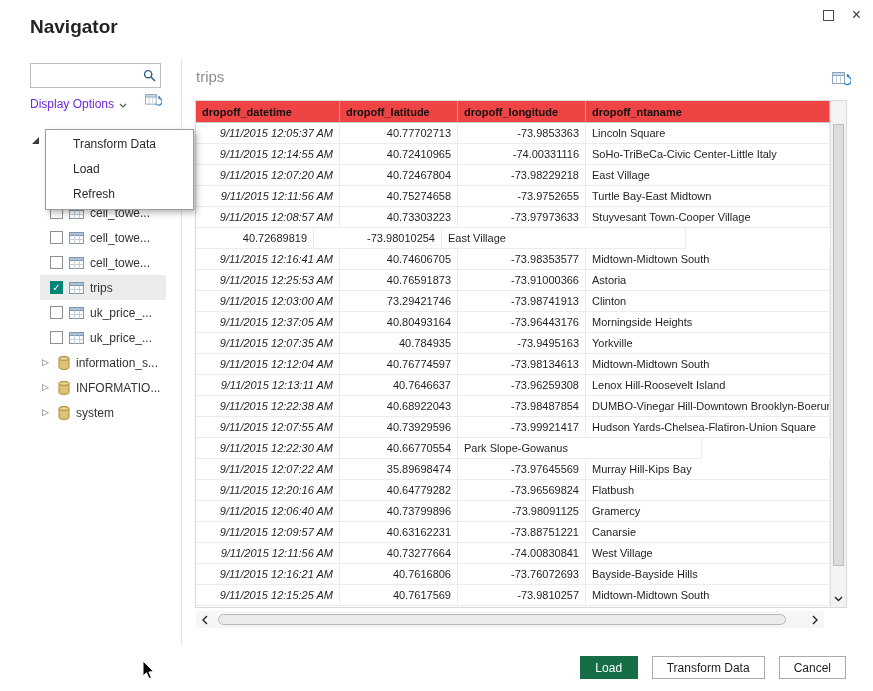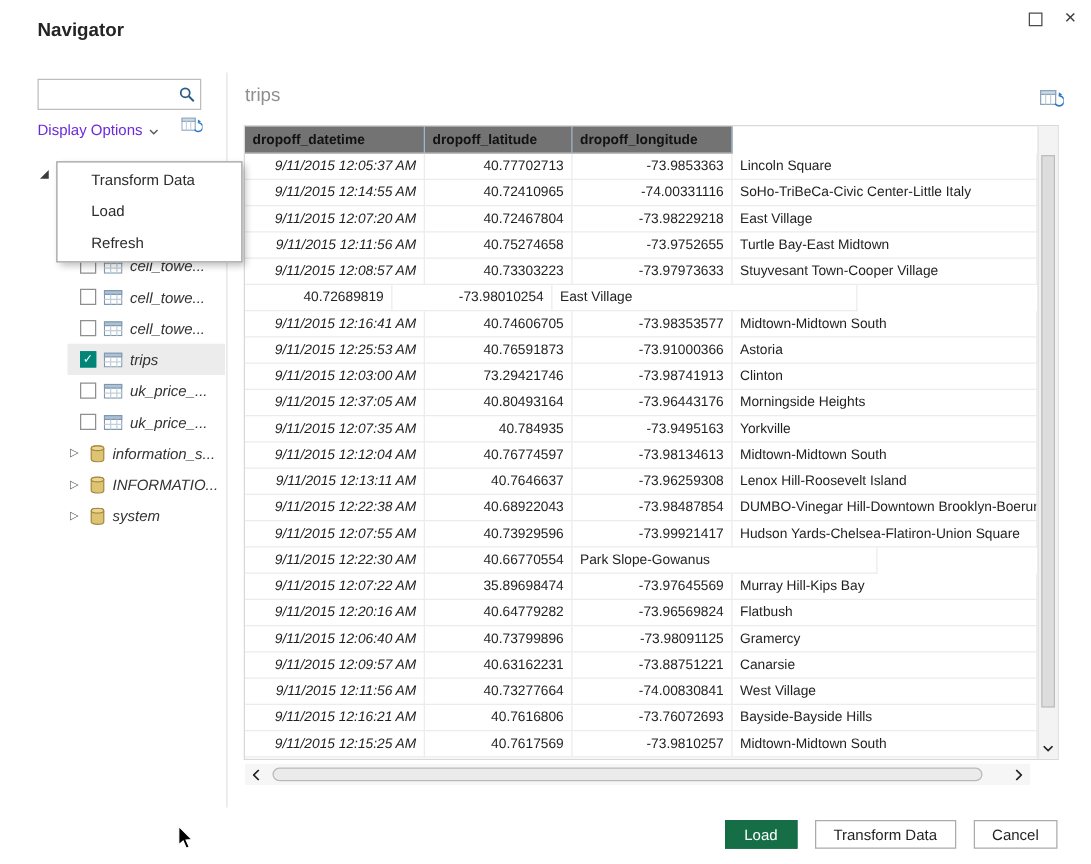--- a/index.html
+++ b/index.html
@@ -1,55 +1,55 @@
 <!DOCTYPE html>
 <html><head>
 <meta charset="utf-8">
 <style>
   html,body{margin:0;padding:0;background:#fff;}
   .stage{position:relative;width:873px;height:691px;background:#ffffff;overflow:hidden;
          font-family:"Liberation Sans","DejaVu Sans",sans-serif;color:#252423;}
 
   
-  .title{position:absolute;left:30px;top:16px;font-size:15px;font-weight:600;color:#252423;text-align:right;}
+  .title{position:absolute;left:30px;top:16px;font-size:19px;font-weight:600;color:#252423;text-align:right;}
   .winctl{position:absolute;top:6px;right:12px;display:flex;gap:18px;align-items:center;height:18px;}
   .maxbox{width:9px;height:9px;border:1px solid #4a4a4a;display:inline-block;}
   .closex{font-size:16px;color:#3b3b3b;line-height:1;}
 
   
   .search{position:absolute;left:30px;top:63px;width:131px;height:25px;border:1px solid #bdbdbd;
           display:flex;align-items:center;background:#fff;box-sizing:border-box;}
   .search input{border:none;outline:none;flex:1;min-width:0;font:12px "Liberation Sans","DejaVu Sans",sans-serif;padding-left:6px;background:transparent;}
   .magwrap{width:22px;display:flex;justify-content:center;}
   .dispopts{position:absolute;left:30px;top:97px;font-size:12px;color:#6d28d9;display:flex;gap:5px;align-items:center;}
   .side-refresh{position:absolute;left:145px;top:94px;}
   .rootarrow{position:absolute;left:31px;top:131px;}
   .vdivider{position:absolute;left:181px;top:58px;width:1px;height:588px;background:#e4e4e4;}
 
-  .tree{position:absolute;left:54px;top:200px;width:126px;font-style:italic;}
+  .tree{position:absolute;left:40px;top:200px;width:126px;}
   .tree-row{height:25px;display:flex;align-items:center;gap:6px;padding-left:10px;font-size:12px;color:#333;box-sizing:border-box;}
   .tree-row.db-row{padding-left:2px;}
   .tree-row.selected{background:#ececec;}
   .checkbox{width:13px;height:13px;border:1px solid #8f8f8f;background:#fff;box-sizing:border-box;
             display:flex;align-items:center;justify-content:center;font-size:10px;color:#fff;flex:none;}
   .ticon{display:flex;flex:none;}
   .tri{width:10px;font-size:9px;color:#606060;flex:none;line-height:1;}
   .tlabel{white-space:nowrap;overflow:hidden;}
 
   .ctxmenu{position:absolute;left:45px;top:129px;width:149px;background:#fff;border:1px solid #9d9d9d;
            box-shadow:3px 3px 6px rgba(0,0,0,0.28);padding:2px 0;z-index:5;box-sizing:border-box;}
   .menu-item{height:25px;line-height:25px;padding-left:27px;font-size:12px;color:#2b2b2b;white-space:nowrap;}
 
   
   .ptitle{position:absolute;left:196px;top:68px;font-size:15px;color:#8f8f8f;}
   .preview-refresh{position:absolute;right:22px;top:72px;}
 
   .twrap{position:absolute;left:196px;top:101px;width:650px;height:506px;background:#fff;outline:1px solid #d9d9d9;}
   .hrow{display:flex;height:22px;}
-  .hcell{background:#737373;font-weight:700;font-size:11px;color:#111;display:flex;align-items:center;
+  .hcell{background:#ef4444;font-weight:700;font-size:11px;color:#111;display:flex;align-items:center;
          padding:0 0 0 6px;border-right:1px solid #9cb6d2;border-bottom:1px solid #c9c9c9;
          box-sizing:border-box;white-space:nowrap;overflow:hidden;}
   .trow{display:flex;height:21px;}
   .cell{font-size:11px;color:#1f1f1f;display:flex;align-items:center;border-right:1px solid #ececec;
         border-bottom:1px solid #ececec;box-sizing:border-box;white-space:nowrap;overflow:hidden;padding:0 6px;}
   .w0{width:144px;}.w1{width:118px;}.w2{width:128px;}.w3{width:244px;}
   .cell.a-right{justify-content:flex-end;}
   .cell.italic{font-style:italic;}
 
   .vscroll{position:absolute;top:0;right:0;width:16px;height:100%;background:#f3f3f3;border-left:1px solid #e2e2e2;box-sizing:border-box;}
@@ -248,20 +248,21 @@
         <path d="M12 11 a4 4 0 1 0 3.5 -6.3" fill="none" stroke="#2b78c5" stroke-width="1.3"></path>
         <path d="M15.1 1.8 l-0.3 3.3 2.9 -1.5 z" fill="#2b78c5"></path>
       </svg>
   </span>
 
   <div class="twrap">
     <div class="hrow" id="hrow">
         <div class="hcell w0">dropoff_datetime</div>
         <div class="hcell w1">dropoff_latitude</div>
         <div class="hcell w2">dropoff_longitude</div>
+        <div class="hcell w3">dropoff_ntaname</div>
       </div>
     <div id="tbody">
         <div class="trow">
           <div class="cell w0 a-right italic">9/11/2015 12:05:37 AM</div>
           <div class="cell w1 a-right">40.77702713</div>
           <div class="cell w2 a-right">-73.9853363</div>
           <div class="cell w3">Lincoln Square</div>
         </div>
         <div class="trow">
           <div class="cell w0 a-right italic">9/11/2015 12:14:55 AM</div>

